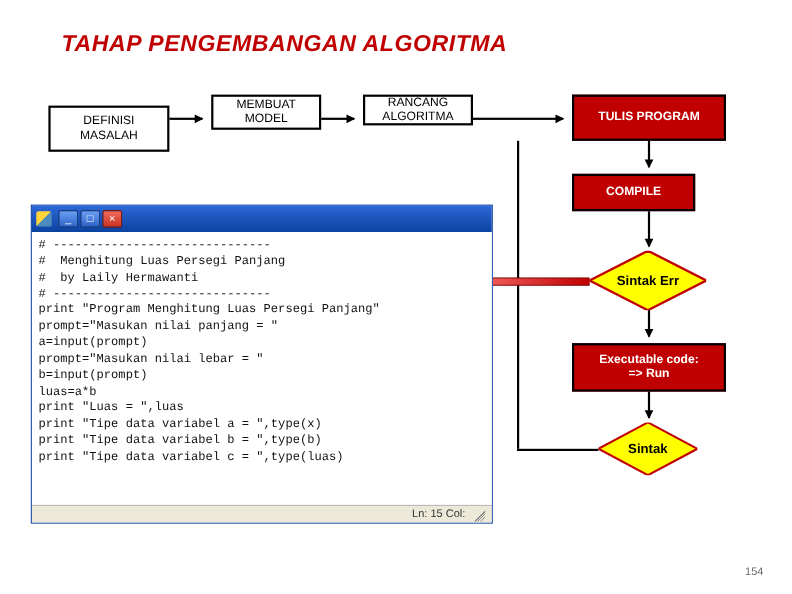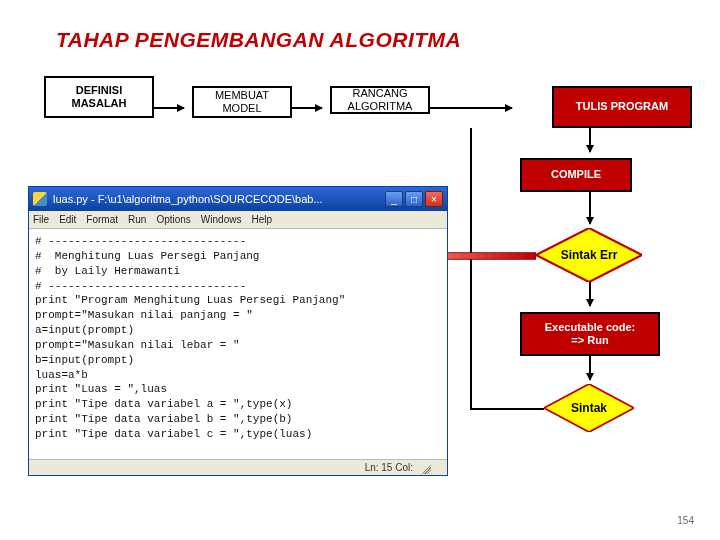--- a/index.html
+++ b/index.html
@@ -118,39 +118,39 @@
     font-family: "Courier New", monospace;
     font-size: 11px; line-height: 1.35;
     color: #111; white-space: pre;
     overflow: hidden;
     border-top: 1px solid #fff;
   }
   .statusbar {
     height: 16px; background: #ece9d8;
     border-top: 1px solid #bbb;
     display: flex; justify-content: flex-end; align-items: center;
-    padding: 0 16px; font-size: 10px; gap: 6px; color:#333;
+    padding: 0 6px; font-size: 10px; gap: 6px; color:#333;
   }
   .grip {
     width: 12px; height: 12px;
     background:
       linear-gradient(135deg, transparent 60%, #888 60%, #888 65%, transparent 65%),
       linear-gradient(135deg, transparent 70%, #888 70%, #888 75%, transparent 75%),
       linear-gradient(135deg, transparent 80%, #888 80%, #888 85%, transparent 85%);
   }
 </style>
 </head>
 <body>
 
 <div class="title">TAHAP PENGEMBANGAN ALGORITMA</div>
 
-<div class="box" style="top:76px; left:44px; width:110px; height:42px;font-weight:bold;">DEFINISI<br>MASALAH</div>
+<div class="box" style="top:96px; left:44px; width:110px; height:42px;">DEFINISI<br>MASALAH</div>
 <div class="box" style="top:86px; left:192px; width:100px; height:32px;">MEMBUAT<br>MODEL</div>
 <div class="box" style="top:86px; left:330px; width:100px; height:28px;">RANCANG<br>ALGORITMA</div>
-<div class="box red" style="top:86px; left:520px; width:140px; height:42px; font-weight:bold;margin-left:32px;">TULIS PROGRAM</div>
+<div class="box red" style="top:86px; left:520px; width:140px; height:42px; font-weight:bold;">TULIS PROGRAM</div>
 
 <div class="arrow-h" style="top:107px; left:154px; width:30px;"></div>
 <div class="arrow-h" style="top:107px; left:292px; width:30px;"></div>
 <div class="arrow-h" style="top:107px; left:430px; width:82px;"></div>
 
 <div style="position:absolute; top:128px; left:470px; width:0; height:280px; border-left:2px solid #000;"></div>
 
 <div class="arrow-v" style="top:128px; left:589px; height:24px;"></div>
 <div class="box red" style="top:158px; left:520px; width:112px; height:34px; font-weight:bold;">COMPILE</div>
 
@@ -185,35 +185,25 @@
         <stop offset="100%" stop-color="#c00000"></stop>
       </linearGradient>
     </defs>
     <polygon points="0,12 22,2 22,8 140,8 140,16 22,16 22,22" fill="url(#rg)" stroke="#7a0000" stroke-width="1"></polygon>
   </svg>
 </div>
 
 <div class="editor">
   <div class="titlebar">
     <div class="py-icon"></div>
-    <div class="ttext">luas.py - F:\u1\algoritma_python\SOURCECODE\bab...</div>
     <div class="winbtns">
       <div class="winbtn">_</div>
       <div class="winbtn">□</div>
       <div class="winbtn close">×</div>
     </div>
-  </div>
-  <div class="menubar">
-    <span>File</span>
-    <span>Edit</span>
-    <span>Format</span>
-    <span>Run</span>
-    <span>Options</span>
-    <span>Windows</span>
-    <span>Help</span>
   </div>
   <div class="code" id="code-area"># ------------------------------
 #  Menghitung Luas Persegi Panjang
 #  by Laily Hermawanti
 # ------------------------------
 print "Program Menghitung Luas Persegi Panjang"
 prompt="Masukan nilai panjang = "
 a=input(prompt)
 prompt="Masukan nilai lebar = "
 b=input(prompt)

